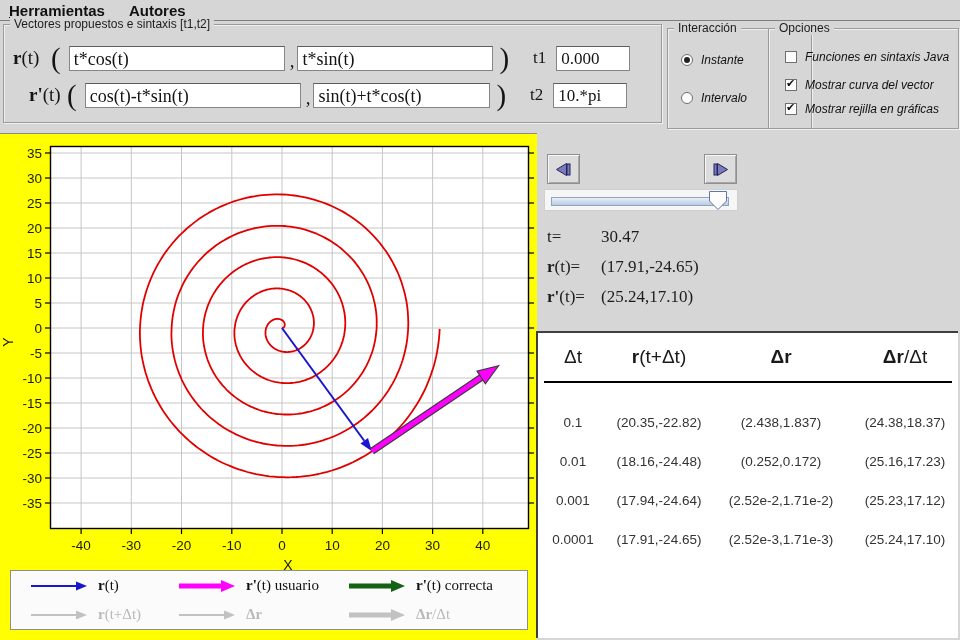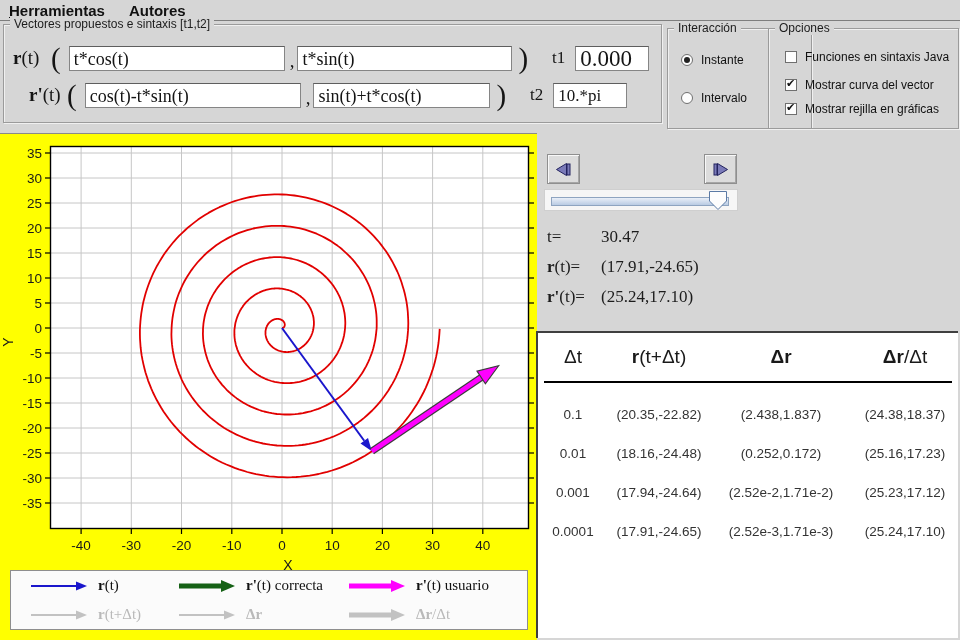--- a/index.html
+++ b/index.html
@@ -21,21 +21,21 @@
   
   .vrow{position:absolute;height:28px;display:flex;align-items:center;}
   .mathlab{font-family:"Liberation Serif",serif;font-size:19px;color:#141414;}
   .bmath{font-weight:bold;}
   .paren{font-family:"Liberation Serif",serif;font-size:29px;color:#141414;line-height:28px;}
   .field{background:#fff;border:1px solid #858585;border-top-color:#5e5e5e;
     font-family:"Liberation Serif",serif;font-size:18px;color:#141414;
     padding:0 4px;height:25px;line-height:24px;box-sizing:border-box;white-space:nowrap;overflow:hidden;}
   .tlab{font-family:"Liberation Serif",serif;font-size:17px;color:#141414;}
   
-  .opt-row{position:absolute;display:flex;align-items:center;gap:8px;height:14px;}
+  .opt-row{position:absolute;display:flex;align-items:center;gap:8px;height:14px;font-style:italic;}
   .radio{width:12px;height:12px;border-radius:50%;background:#fdfdfd;border:1px solid #6f6f6f;
     box-sizing:border-box;position:relative;flex:0 0 auto;}
   .radio .dot{display:none;position:absolute;left:2px;top:2px;width:6px;height:6px;border-radius:50%;background:#222;}
   .opt-row.selected .radio .dot{display:block;}
   .cbox{width:12px;height:12px;background:#fdfdfd;border:1px solid #6f6f6f;box-sizing:border-box;
     position:relative;flex:0 0 auto;}
   .cbox .mark{display:none;position:absolute;left:0px;top:-3px;font-family:"DejaVu Sans",sans-serif;
     font-size:11px;color:#111;}
   .opt-row.checked .cbox .mark{display:block;}
   .opt-lbl{font-size:12px;color:#111;white-space:nowrap;}
@@ -60,44 +60,44 @@
   .sliderthumb{position:absolute;top:1px;width:18px;height:19px;}
   .readrow{position:absolute;left:547px;height:22px;display:flex;align-items:center;
     font-family:"Liberation Serif",serif;font-size:17px;color:#1c1c1c;}
   .readrow .rlab{flex:0 0 54px;}
   
   .tbl{left:536px;top:331px;width:422px;height:307px;background:#fff;
     border-top:2px solid #3f3f3f;border-left:2px solid #3f3f3f;box-sizing:border-box;}
   .tbl-head{display:grid;grid-template-columns:70px 102px 142px 106px;height:48px;align-items:center;}
   .tbl-head .hc{text-align:center;font-size:19px;color:#1a1a1a;}
   .tbl-rule{margin:0 6px;border-bottom:2px solid #000;}
-  .tbl-body{padding-top:12px;}
+  .tbl-body{padding-top:20px;}
   .tbl-row{display:grid;grid-template-columns:70px 102px 142px 106px;height:39px;align-items:center;}
   .tbl-row .tc{text-align:center;font-size:13.5px;color:#333;white-space:nowrap;}
 </style>
 </head>
 <body>
 
 <div class="abs menubar">
   <span class="menu-item">Herramientas</span>
   <span class="menu-item">Autores</span>
 </div>
 
 <div class="fs" style="left:3px;top:24px;width:657px;height:97px;">
   <span class="fs-title">Vectores propuestos e sintaxis [t1,t2]</span>
 
   <div class="vrow" style="left:9px;top:19px;width:640px;">
     <span class="mathlab" style="width:38px;"><span class="bmath">r</span><span>(t)</span></span>
     <span class="paren">(</span>
     <div class="field" style="width:216px;margin-left:8px;">t*cos(t)</div>
     <span class="mathlab" style="margin:6px 3px 0 5px;">,</span>
-    <div class="field" style="width:215px;">t*sin(t)</div>
+    <div class="field" style="width:196px;">t*sin(t)</div>
     <span class="paren" style="margin-left:6px;">)</span>
     <span class="tlab" style="margin-left:24px;">t1</span>
-    <div class="field" style="width:74px;margin-left:10px;font-size:23px;">0.000</div>
+    <div class="field" style="width:74px;margin-left:10px;font-size:17px;">0.000</div>
   </div>
 
   <div class="vrow" style="left:25px;top:56px;width:640px;">
     <span class="mathlab" style="width:38px;"><span class="bmath">r'</span><span>(t)</span></span>
     <span class="paren">(</span>
     <div class="field" style="width:216px;margin-left:8px;">cos(t)-t*sin(t)</div>
     <span class="mathlab" style="margin:6px 3px 0 5px;">,</span>
     <div class="field" style="width:177px;">sin(t)+t*cos(t)</div>
     <span class="paren" style="margin-left:6px;">)</span>
     <span class="tlab" style="margin-left:24px;">t2</span>
@@ -242,31 +242,31 @@
   <div class="legendbox" id="legendbox">
       <div class="leg-item">
         <svg width="60" height="14" viewBox="0 0 60 14">
           <line x1="2" y1="7" x2="47" y2="7" stroke="#1a16cc" stroke-width="2"></line>
           <polygon points="58,7 47,2.5 47,11.5" fill="#1a16cc"></polygon>
         </svg>
         <span class="leg-lbl"><span class="bmath">r</span><span>(t)</span></span>
       </div>
       <div class="leg-item">
         <svg width="60" height="14" viewBox="0 0 60 14">
+          <line x1="2" y1="7" x2="44" y2="7" stroke="#ff00ff" stroke-width="5"></line>
+          <polygon points="58,7 44,1 44,13" fill="#ff00ff"></polygon>
+        </svg>
+        <span class="leg-lbl"><span class="bmath">r'</span><span>(t) usuario</span></span>
+      </div>
+      <div class="leg-item">
+        <svg width="60" height="14" viewBox="0 0 60 14">
           <line x1="2" y1="7" x2="44" y2="7" stroke="#156115" stroke-width="5"></line>
           <polygon points="58,7 44,1 44,13" fill="#156115"></polygon>
         </svg>
         <span class="leg-lbl"><span class="bmath">r'</span><span>(t) correcta</span></span>
-      </div>
-      <div class="leg-item">
-        <svg width="60" height="14" viewBox="0 0 60 14">
-          <line x1="2" y1="7" x2="44" y2="7" stroke="#ff00ff" stroke-width="5"></line>
-          <polygon points="58,7 44,1 44,13" fill="#ff00ff"></polygon>
-        </svg>
-        <span class="leg-lbl"><span class="bmath">r'</span><span>(t) usuario</span></span>
       </div>
       <div class="leg-item muted">
         <svg width="60" height="14" viewBox="0 0 60 14">
           <line x1="2" y1="7" x2="47" y2="7" stroke="#c2c2c2" stroke-width="2"></line>
           <polygon points="58,7 47,2.5 47,11.5" fill="#c2c2c2"></polygon>
         </svg>
         <span class="leg-lbl"><span class="bmath">r</span><span>(t+Δt)</span></span>
       </div>
       <div class="leg-item muted">
         <svg width="60" height="14" viewBox="0 0 60 14">

